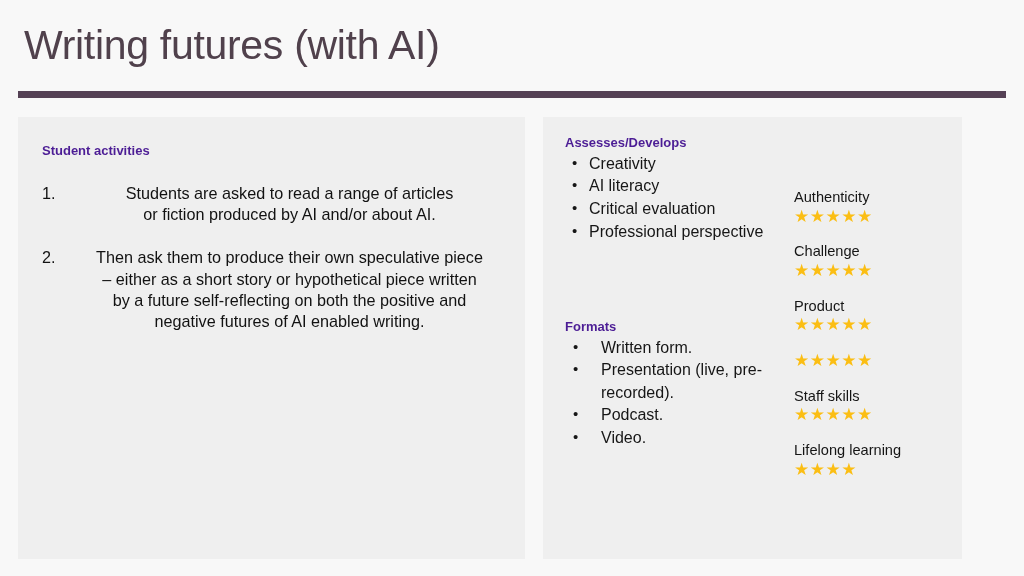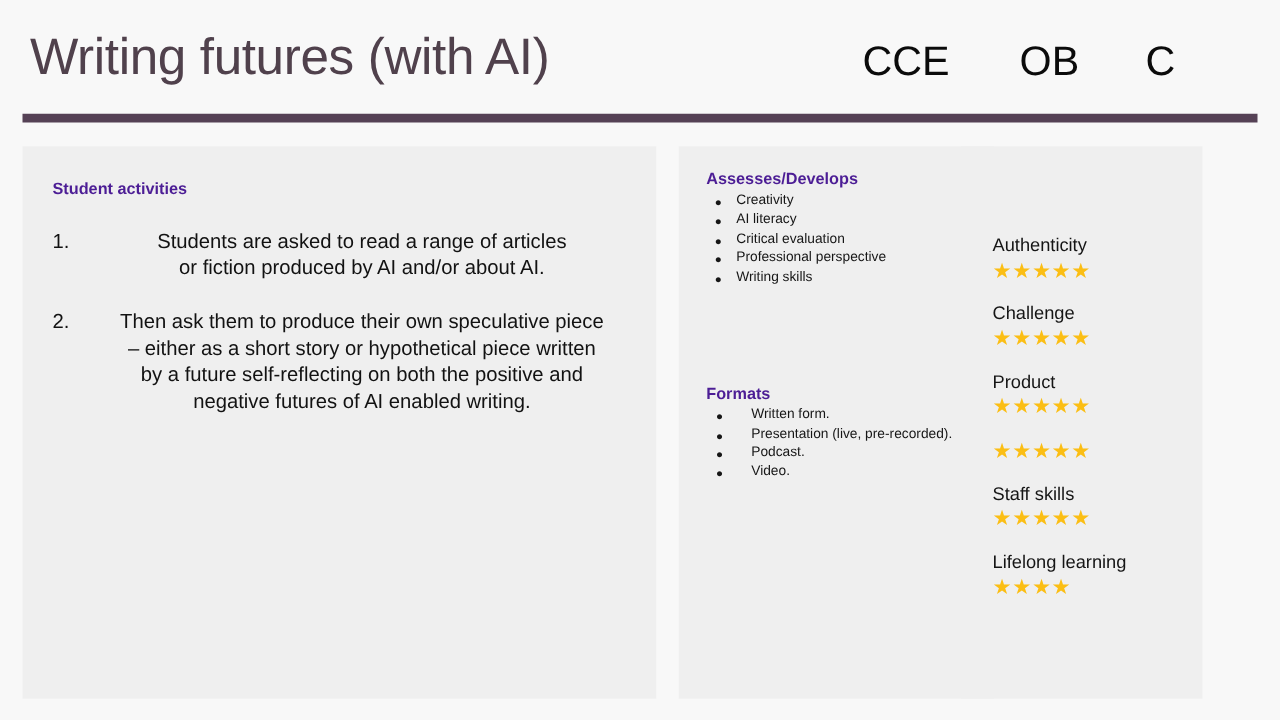--- a/index.html
+++ b/index.html
@@ -144,21 +144,21 @@
   .mid-block .section-heading { margin-bottom: 2px; }
 
   .bullet-list {
     margin: 0;
     padding: 0;
     list-style: none;
   }
   .bullet-item {
     position: relative;
     padding-left: 24px;
-    font-size: 11px;
+    font-size: 16px;
     color: #161616;
     line-height: 1.42;
     margin-bottom: 0px;
   }
   .bullet-item::before {
     content: "\2022";
     position: absolute;
     left: 7px;
     top: -1px;
     font-size: 15px;
@@ -204,25 +204,20 @@
     color: #fbbe14;
   }
 </style>
 </head>
 <body>
 
 <div class="slide">
 
   <div class="slide-title">Writing futures (with AI)</div>
 
-  <div class="header-codes">
-    <span class="code-item c1">CCE</span>
-    <span class="code-item c2">OB</span>
-    <span class="code-item c3">C</span>
-  </div>
 
   <div class="title-rule"></div>
 
   <div class="panel panel-left">
     <div class="section-heading">Student activities</div>
     <ol class="numbered-list">
       <li class="numbered-item">
         <span class="num">1.</span>
         <span class="num-text">Students are asked to read a range of articles
 or fiction produced by AI and/or about AI.</span>
@@ -239,21 +234,20 @@
 
   <div class="panel panel-mid">
 
     <div class="mid-block">
       <div class="section-heading">Assesses/Develops</div>
       <ul class="bullet-list">
         <li class="bullet-item">Creativity</li>
         <li class="bullet-item">AI literacy</li>
         <li class="bullet-item">Critical evaluation</li>
         <li class="bullet-item">Professional perspective</li>
-        <li class="bullet-item">Writing skills</li>
       </ul>
     </div>
 
     <div class="mid-spacer"></div>
 
     <div class="mid-block">
       <div class="section-heading">Formats</div>
       <ul class="bullet-list wide">
         <li class="bullet-item">Written form.</li>
         <li class="bullet-item">Presentation (live, pre-recorded).</li>

